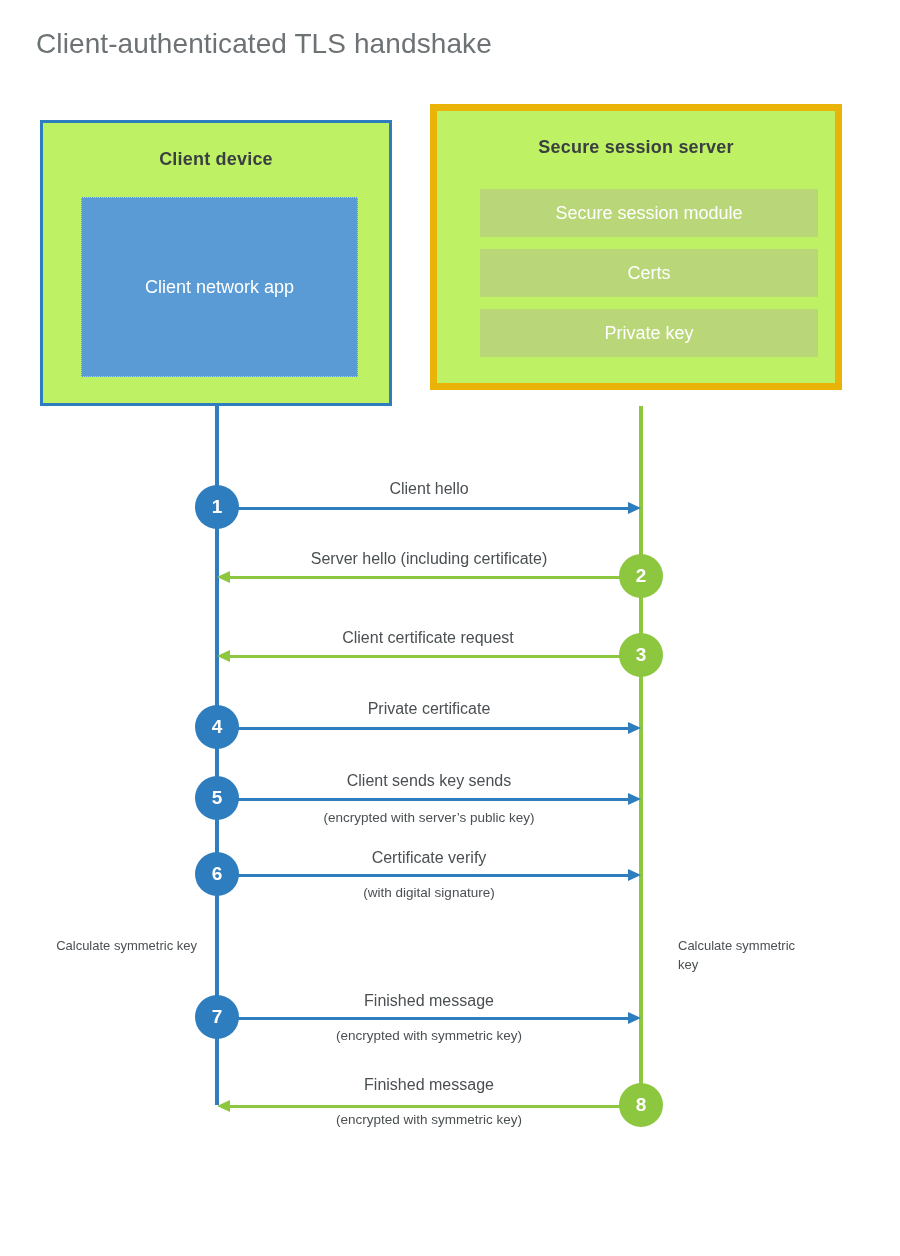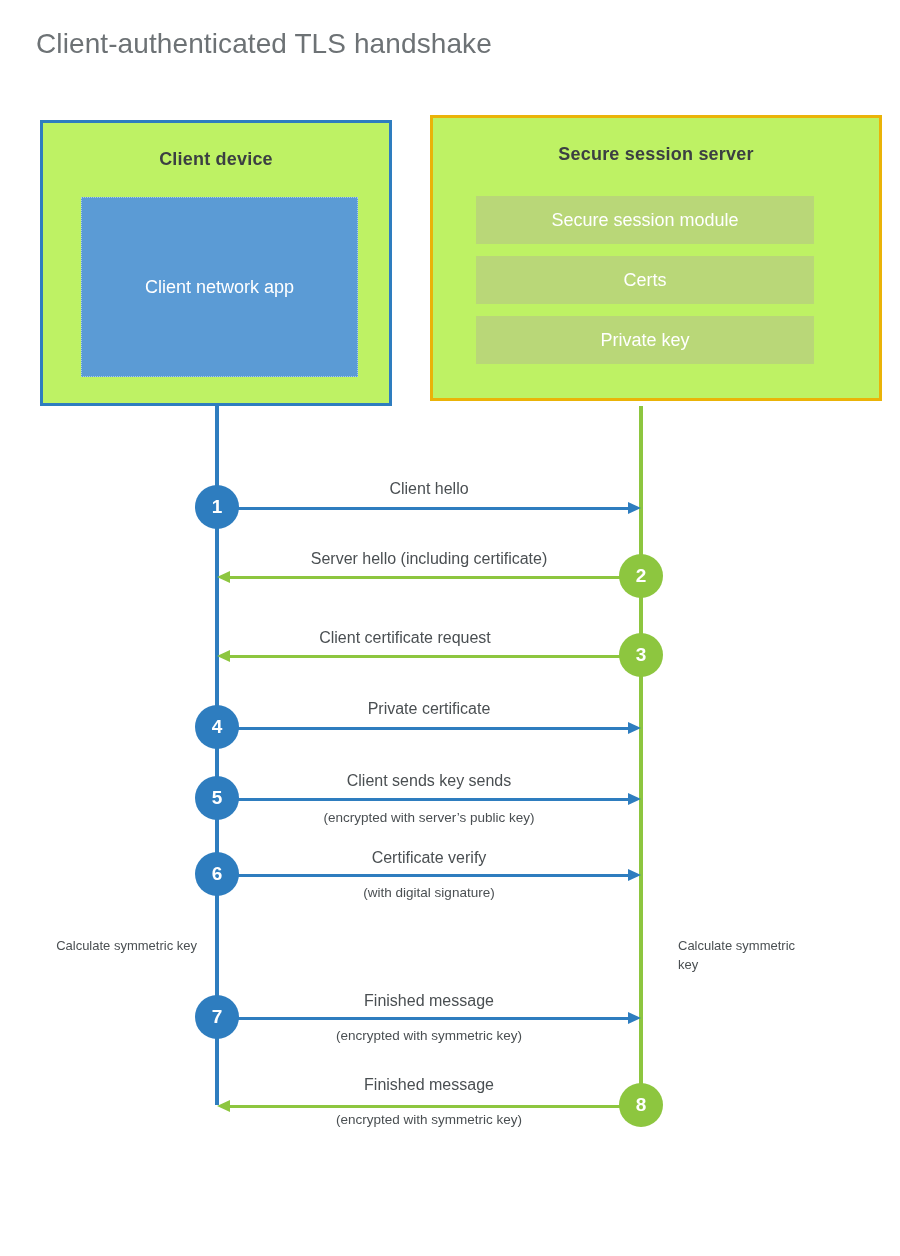--- a/index.html
+++ b/index.html
@@ -41,24 +41,24 @@
   }
   .actor-box.client {
     left: 40px;
     top: 120px;
     width: 352px;
     height: 286px;
     border: 3px solid #2e7dbf;
   }
   .actor-box.server {
     left: 430px;
-    top: 115px;
-    width: 452px;
+    top: 104px;
+    width: 412px;
     height: 286px;
-    border: 3px solid #eab308;
+    border: 7px solid #eab308;
   }
   .actor-title {
     text-align: center;
     font-size: 18px;
     font-weight: bold;
     color: #3b3f42;
     margin-top: 26px;
     letter-spacing: 0.2px;
   }
 
@@ -228,21 +228,21 @@
       <div class="arrowhead left green" style="left:-13px;"></div>
     </div>
     <div class="msg-label" style="left:429px; top:550px;">Server hello (including certificate)</div>
   </div>
   <div class="step-circle green" style="left:619px; top:554px;">2</div>
 
   <div class="msg">
     <div class="msg-line green" style="left:230px; top:655px; width:411px;">
       <div class="arrowhead left green" style="left:-13px;"></div>
     </div>
-    <div class="msg-label" style="left:405px; top:629px;">Client certificate request</div>
+    <div class="msg-label" style="left:428px; top:629px;">Client certificate request</div>
   </div>
   <div class="step-circle green" style="left:619px; top:633px;">3</div>
 
   <div class="msg">
     <div class="msg-line blue" style="left:217px; top:727px; width:411px;">
       <div class="arrowhead right blue" style="left:411px;"></div>
     </div>
     <div class="msg-label" style="left:429px; top:700px;">Private certificate</div>
   </div>
   <div class="step-circle blue" style="left:195px; top:705px;">4</div>

